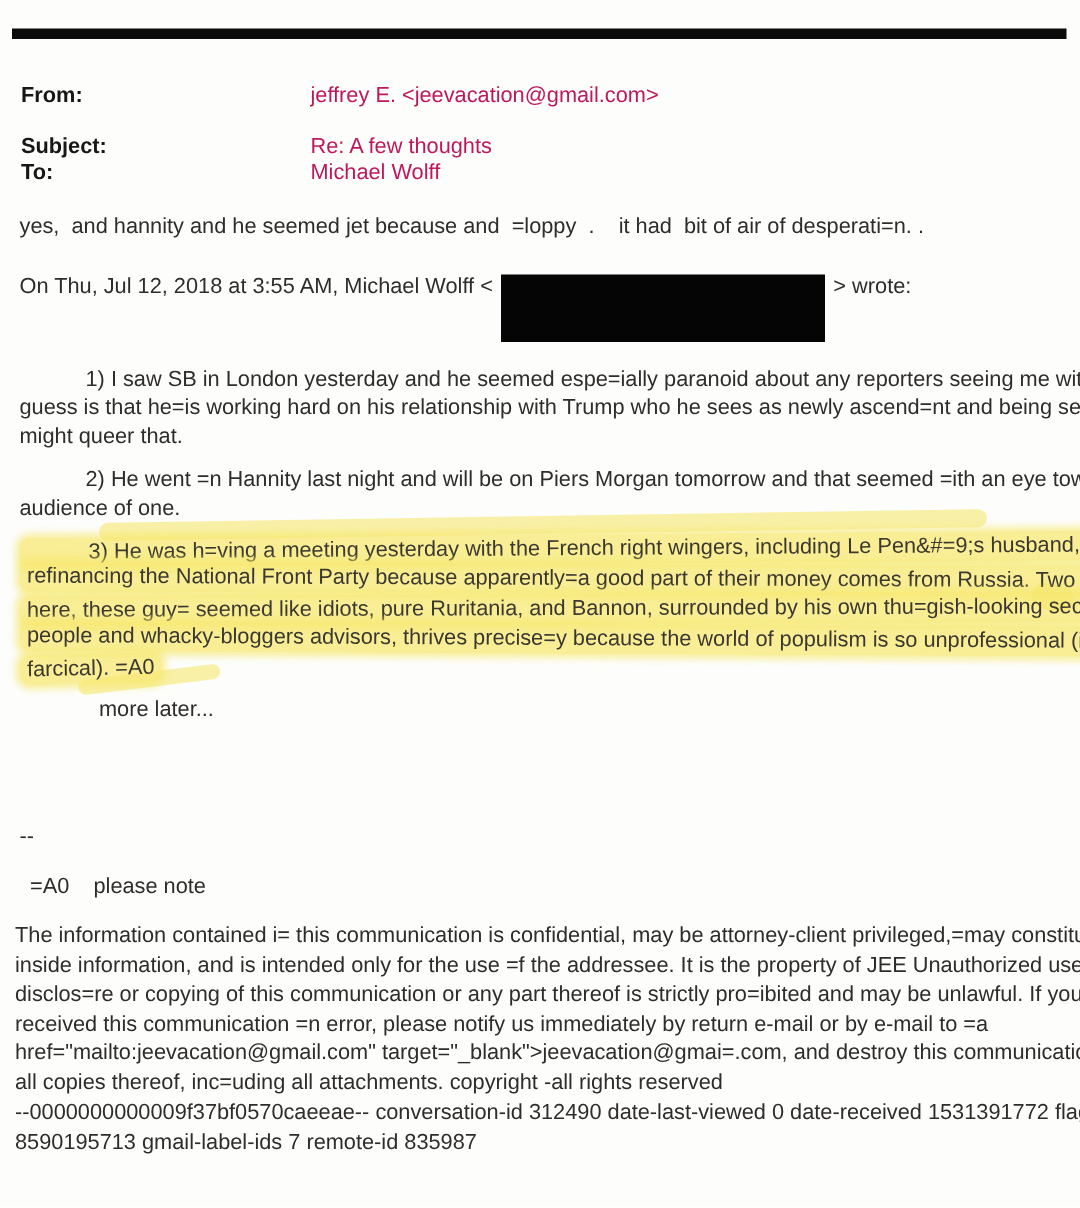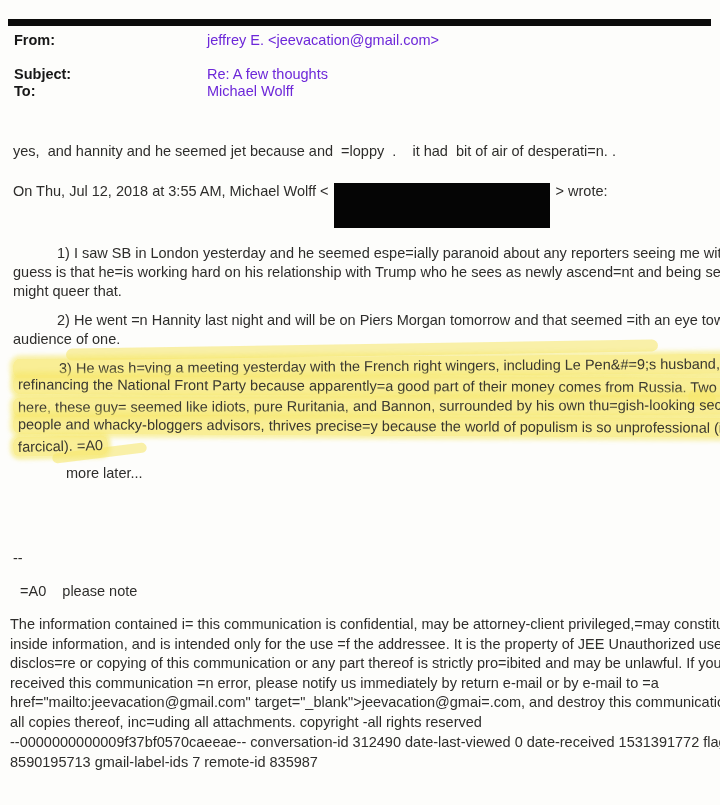--- a/index.html
+++ b/index.html
@@ -6,24 +6,24 @@
   html,body { background:#ffffff; }
   .page {
     position:relative; width:720px; height:805px; overflow:hidden;
     background:#fdfdfb;
     font-family:"Liberation Sans", sans-serif;
     color:#2e2d2b; font-size:14.5px;
   }
   .line { white-space:pre; }
   .topbar { position:absolute; left:8px; top:19px; width:703px; height:7px; background:#0b0b0b; }
 
-  .header { position:absolute; left:14px; top:32px; }
+  .header { position:absolute; left:14px; top:56px; }
   .hrow { display:flex; height:17px; line-height:17px; }
   .hlabel { width:193px; font-weight:bold; color:#171717; }
-  .hvalue { color:#6d28d9; }
+  .hvalue { color:#be185d; }
 
   .yes-line { position:absolute; left:13px; top:142px; line-height:19px; }
 
   .quote-row { position:absolute; left:13px; top:183px; height:46px; display:flex; align-items:flex-start; }
   .redaction { width:216px; height:45px; background:#050505; margin:0 6px 0 5px; }
 
   .para { position:absolute; left:13px; line-height:19px; }
   .para1 { top:244px; }
   .para2 { top:311px; }
   .indent { padding-left:44px; }

